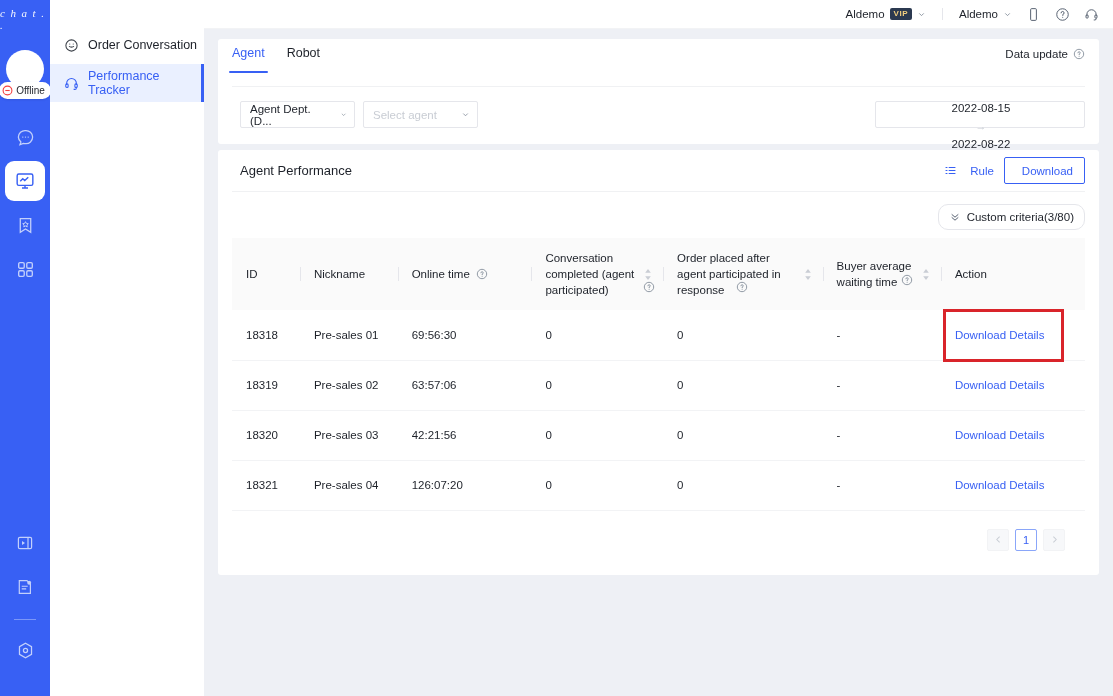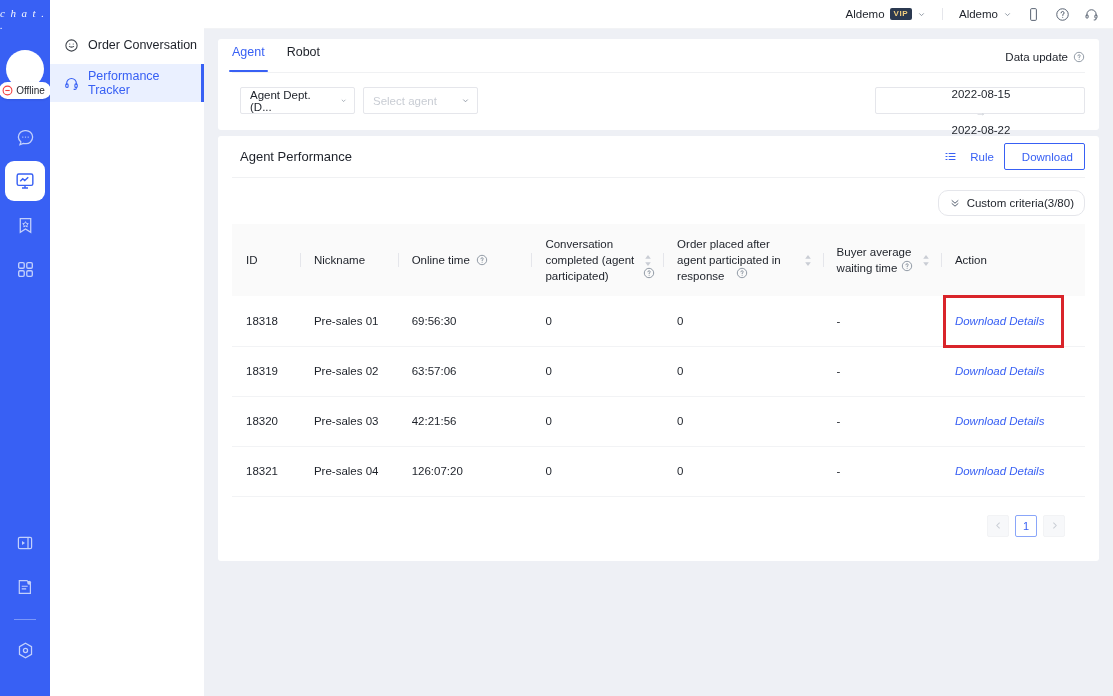--- a/index.html
+++ b/index.html
@@ -110,22 +110,22 @@
 
   .page { flex: 1; padding: 10px 18px 0 14px; overflow: hidden; }
 
   .card {
     background: #ffffff; border-radius: 3px;
     width: 881px;
   }
   .card-top { padding: 0 14px; }
 
   .tabs-row {
-    display: flex; align-items: flex-end; justify-content: space-between;
-    border-bottom: 1px solid #f0f1f3; height: 34px;
+    display: flex; align-items: flex-start; justify-content: space-between;
+    border-bottom: 1px solid #f0f1f3; height: 48px;
   }
   .tabs { display: flex; gap: 22px; height: 34px; }
   .tab {
     font-size: 12.5px; color: #1d2129; line-height: 28px;
     position: relative; height: 34px;
   }
   .tab.active { color: #3860f4; }
   .tab.active::after {
     content: ""; position: absolute; left: -3px; right: -3px; bottom: 0;
     height: 2px; background: #3860f4; border-radius: 2px;
@@ -201,21 +201,21 @@
     width: 1px; height: 14px; background: #e5e6eb;
   }
   .sorter { width: 10px; height: 15px; display: block; flex: 0 0 10px; color: #c9cdd4; margin-left: auto; margin-right: 10px; }
   table.perf tbody td {
     font-size: 11.5px; color: #1d2129;
     padding: 17px 0 17px 14px;
     border-bottom: 1px solid #f2f3f5;
     height: 50px;
   }
   table.perf tbody tr:last-child td { border-bottom: 1px solid #f2f3f5; }
-  .dl-link { color: #3860f4; font-size: 11.5px; font-style: italic; }
+  .dl-link { color: #3860f4; font-size: 11.5px; }
   td.action-cell { position: relative; }
   tr.highlighted td.action-cell::after {
     content: ""; position: absolute;
     left: 2px; right: 21px; top: -1px; bottom: -2px;
     border: 3px solid #d9242a; pointer-events: none;
   }
 
   .pager { display: flex; justify-content: flex-end; align-items: center; gap: 6px; padding-top: 18px; padding-right: 20px; }
   .pg {
     width: 22px; height: 22px; border-radius: 2px;

